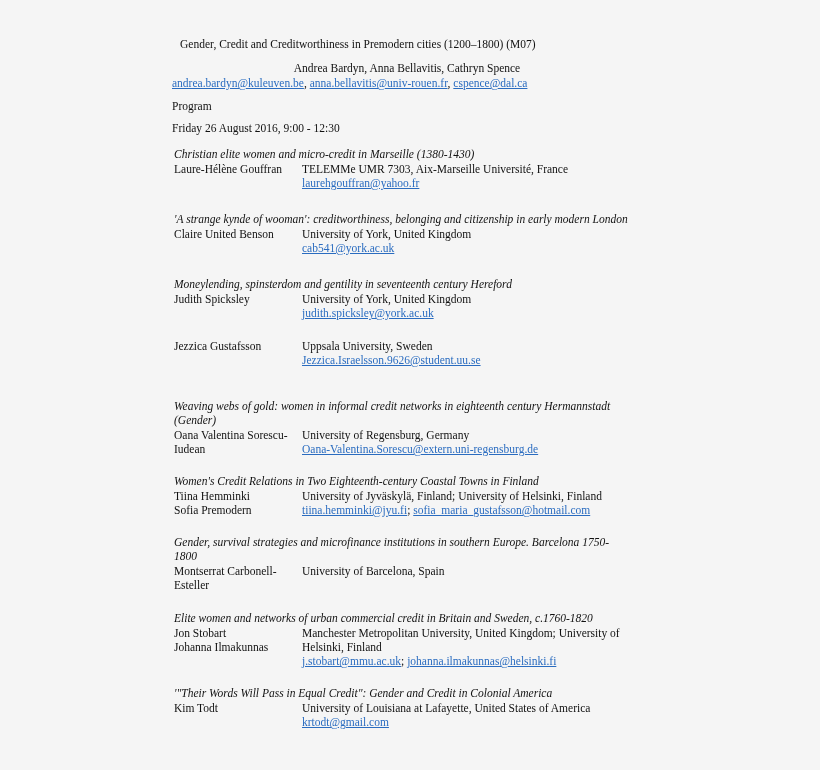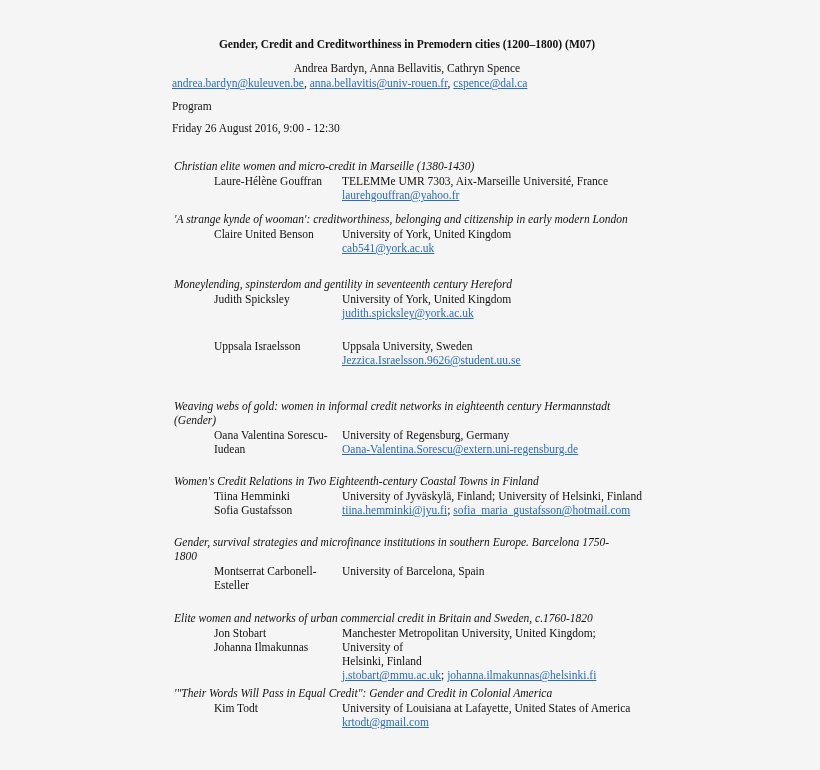--- a/index.html
+++ b/index.html
@@ -17,25 +17,24 @@
     font-size: 11.5px;
   }
   .page {
     position: absolute;
     left: 172px;
     top: 38px;
     width: 470px;
   }
   .title {
     position: absolute;
-    left: 4px;
+    left: 12px;
     width: 470px;
     top: 0;
-    text-align: center;
-    font-weight: bold;
+    font-weight: normal;
     font-size: 11.5px;
     margin-left: -4px;
   }
   .authors {
     position: absolute;
     left: 0;
     width: 470px;
     top: 24px;
     text-align: center;
   }
@@ -70,40 +69,39 @@
     line-height: 14px;
   }
   .session .row {
     display: flex;
     line-height: 14px;
     margin-top: 1px;
   }
   .session .names {
     width: 128px;
     flex: 0 0 128px;
-    margin-left: 40px;
   }
   .session .aff {
     flex: 1;
   }
   .session .line { display: block; }
 </style>
 </head>
 <body>
 
 <div class="page">
   <div class="title">Gender, Credit and Creditworthiness in Premodern cities (1200–1800) (M07)</div>
   <div class="authors">Andrea Bardyn, Anna Bellavitis, Cathryn Spence</div>
   <div class="emails">
     <a class="link" href="andrea.bardyn@kuleuven.be">andrea.bardyn@kuleuven.be</a><span>, </span><a class="link">anna.bellavitis@univ-rouen.fr</a><span>, </span><a class="link">cspence@dal.ca</a>
   </div>
   <div class="program">Program</div>
   <div class="date">Friday 26 August 2016, 9:00 - 12:30</div>
 
-  <div class="session" style="top:121px">
+  <div class="session" style="top:109px">
     <div class="talk-title">
         <span class="line">Christian elite women and micro-credit in Marseille (1380-1430)</span>
       </div>
     <div class="row">
       <div class="names">
           <span class="line">Laure-Hélène Gouffran</span>
         </div>
       <div class="aff">
         <span class="line">TELEMMe UMR 7303, Aix-Marseille Université, France</span>
         <span class="line"><a class="link">laurehgouffran@yahoo.fr</a></span>
@@ -137,21 +135,21 @@
       <div class="aff">
         <span class="line">University of York, United Kingdom</span>
         <span class="line"><a class="link">judith.spicksley@york.ac.uk</a></span>
       </div>
     </div>
   </div>
 
   <div class="session" style="top:300px">
     <div class="row">
       <div class="names">
-          <span class="line">Uppsala Israelsson</span>
+          <span class="line">Jezzica Gustafsson</span>
         </div>
       <div class="aff">
         <span class="line">Uppsala University, Sweden</span>
         <span class="line"><a class="link">Jezzica.Israelsson.9626@student.uu.se</a></span>
       </div>
     </div>
   </div>
 
   <div class="session" style="top:361px">
     <div class="talk-title">
@@ -170,21 +168,21 @@
     </div>
   </div>
 
   <div class="session" style="top:436px">
     <div class="talk-title">
         <span class="line">Women's Credit Relations in Two Eighteenth-century Coastal Towns in Finland</span>
       </div>
     <div class="row">
       <div class="names">
         <span class="line">Tiina Hemminki</span>
-        <span class="line">Sofia Gustafsson</span>
+        <span class="line">Sofia Premodern</span>
       </div>
       <div class="aff">
         <span class="line">University of Jyväskylä, Finland; University of Helsinki, Finland</span>
         <span class="line"><a class="link">tiina.hemminki@jyu.fi</a><span>; </span><a class="link">sofia_maria_gustafsson@hotmail.com</a></span>
       </div>
     </div>
   </div>
 
   <div class="session" style="top:497px">
     <div class="talk-title">

